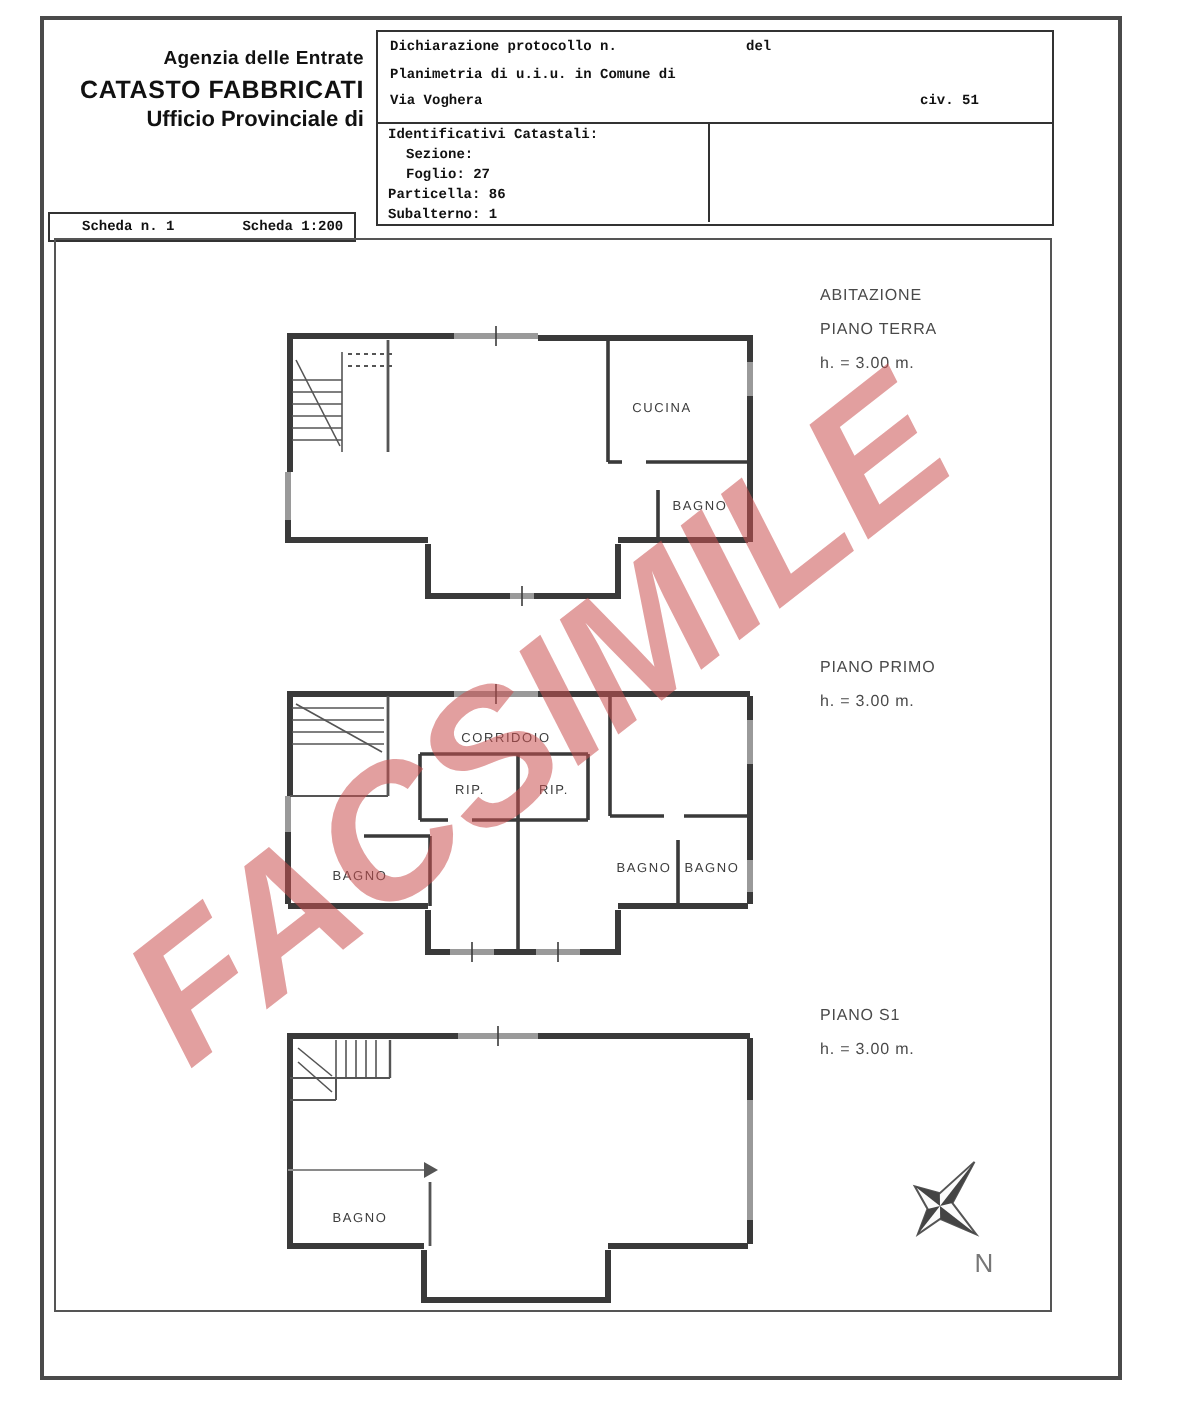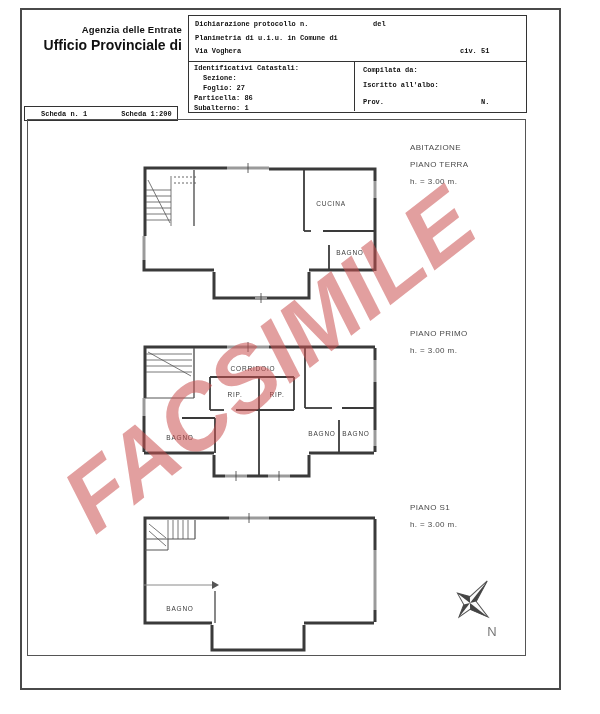--- a/index.html
+++ b/index.html
@@ -4,21 +4,21 @@
 <style>
   html,body{margin:0;padding:0;background:#fff;}
   .stage{position:relative;width:600px;height:714px;background:#fff;overflow:hidden;
          font-family:"Liberation Sans",sans-serif;}
   .sheet{position:absolute;left:20px;top:8px;width:537px;height:678px;
          border:2px solid #4a4a4a;background:#fff;}
   
   .agency{position:absolute;left:10px;top:14px;width:150px;text-align:right;color:#111;}
   .agency .a1{font-size:9.5px;font-weight:bold;letter-spacing:.2px;}
   .agency .a2{font-size:12.5px;font-weight:bold;letter-spacing:.3px;margin-top:3px;}
-  .agency .a3{font-size:14px;font-weight:bold;margin-top:2px;}
+  .agency .a3{font-size:11px;font-weight:bold;margin-top:2px;}
   
   .scheda{position:absolute;left:2px;top:96px;width:152px;height:13px;border:1.5px solid #333;
           font-family:"Liberation Mono",monospace;font-size:7px;font-weight:bold;color:#111;
           display:flex;align-items:center;}
   .scheda .s1{margin-left:16px;}
   .scheda .s2{margin-left:34px;}
   
   .hbox{position:absolute;left:166px;top:5px;width:337px;height:96px;border:1.5px solid #333;
         font-family:"Liberation Mono",monospace;font-size:7px;font-weight:bold;color:#111;}
   .hbox .top{position:absolute;left:0;top:0;width:100%;height:45px;border-bottom:1.5px solid #333;}
@@ -44,20 +44,21 @@
   svg text.north{font-family:"Liberation Sans",sans-serif;font-size:13px;fill:#777;text-anchor:middle;}
 </style>
 </head>
 <body>
 
 <div class="stage">
   <div class="sheet">
 
     <div class="agency">
       <div class="a1">Agenzia delle Entrate</div>
+      <div class="a2">CATASTO FABBRICATI</div>
       <div class="a3">Ufficio Provinciale di</div>
     </div>
 
     <div class="scheda">
       <span class="s1">Scheda n. 1</span>
       <span class="s2">Scheda 1:200</span>
     </div>
 
     <div class="hbox">
       <div class="top">
@@ -73,26 +74,20 @@
           <span class="civ">civ. 51</span>
         </div>
       </div>
       <div class="cat">
         <div>Identificativi Catastali:</div>
         <div class="ind">Sezione:</div>
         <div class="ind">Foglio: 27</div>
         <div>Particella: 86</div>
         <div>Subalterno: 1</div>
       </div>
-      <div class="comp">
-        <div class="c1">Compilata da:</div>
-        <div class="c2">Iscritto all'albo:</div>
-        <div class="c3">Prov.</div>
-        <div class="c4">N.</div>
-      </div>
     </div>
 
     <div class="main">
 
       <div class="watermark">FACSIMILE</div>
 
       <div class="floor-title" style="top:19px;">
         <div>ABITAZIONE</div>
         <div>PIANO TERRA</div>
         <div>h. = 3.00 m.</div>

